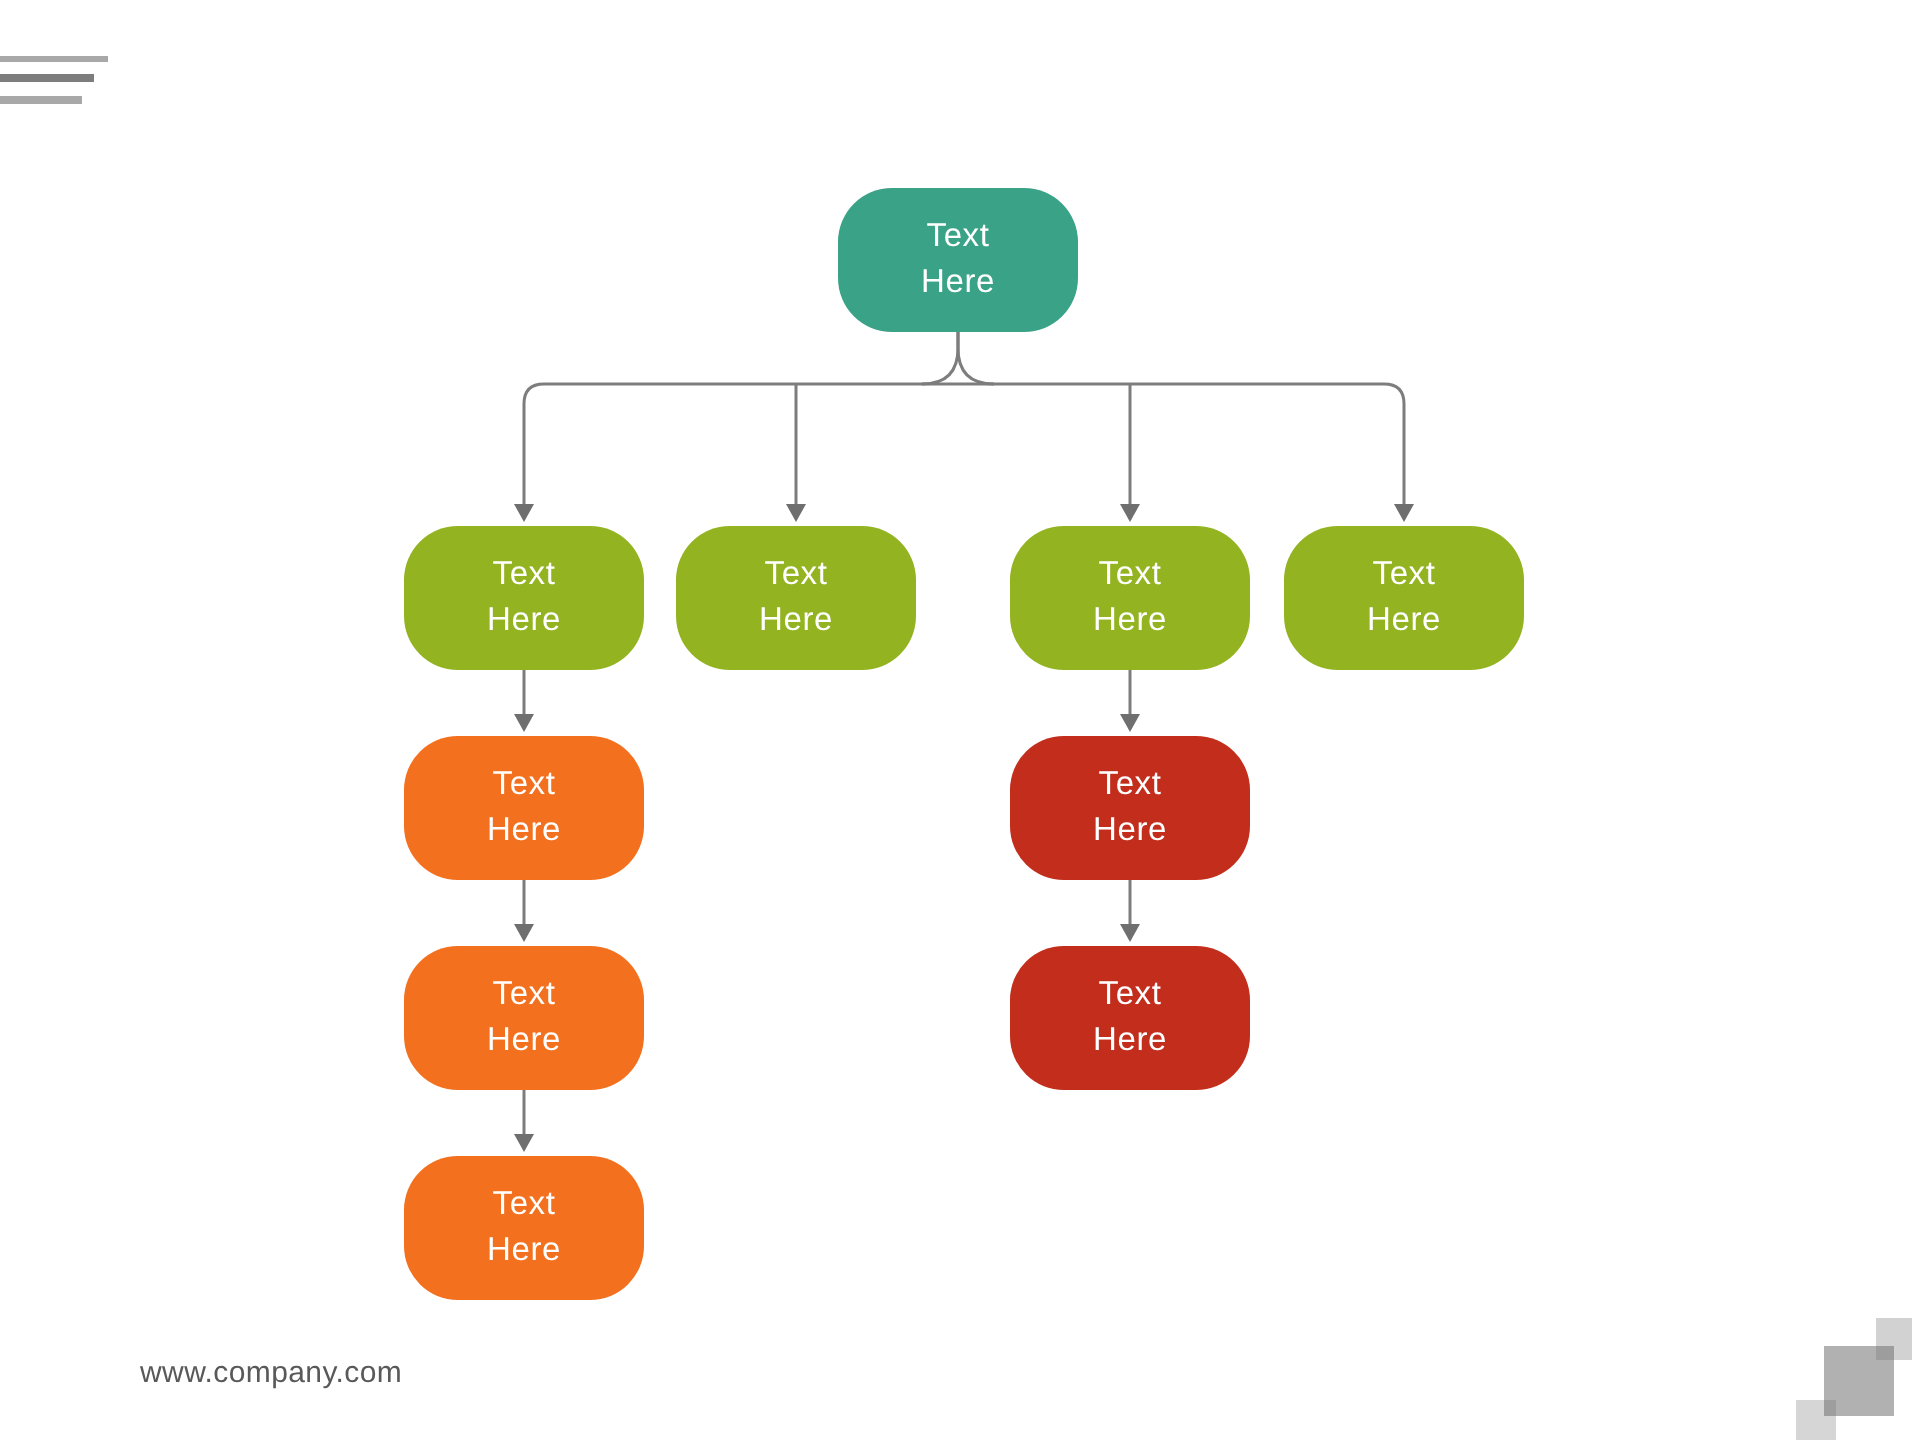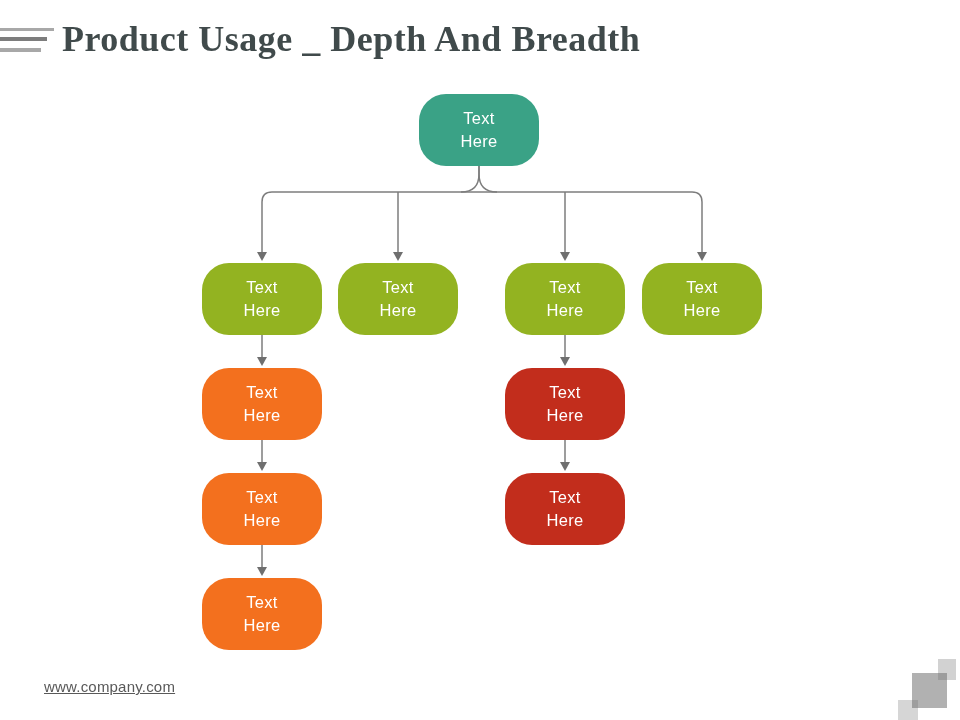--- a/index.html
+++ b/index.html
@@ -42,38 +42,37 @@
   .pos-o2{left:202px;top:473px;}
   .pos-o3{left:202px;top:578px;}
   .pos-r1{left:505px;top:368px;}
   .pos-r2{left:505px;top:473px;}
   
   #connectors{position:absolute;left:0;top:0;width:960px;height:720px;pointer-events:none;}
   #connectors path{stroke:#7d7d7d;stroke-width:1.5;fill:none;}
   #connectors polygon{fill:#6f6f6f;stroke:none;}
   
   .footer-url{
-    position:absolute;left:44px;top:678px;
-    font-size:15px;color:#595959;letter-spacing:0.2px;text-decoration:underline;
+    position:absolute;left:70px;top:678px;
+    font-size:15px;color:#595959;letter-spacing:0.2px;
   }
   
   .sq{position:absolute;}
   .sq-a{left:938px;top:659px;width:18px;height:21px;background:#d2d2d2;}
   .sq-b{left:898px;top:700px;width:20px;height:20px;background:#d6d6d6;}
   .sq-c{left:912px;top:673px;width:35px;height:35px;background:rgba(113,113,113,0.55);}
 </style>
 </head>
 <body>
 
 <div id="slide">
 
   <div class="hbar hbar1"></div>
   <div class="hbar hbar2"></div>
   <div class="hbar hbar3"></div>
-  <div class="title">Product Usage _ Depth And Breadth</div>
 
   <svg id="connectors" viewBox="0 0 960 720" xmlns="http://www.w3.org/2000/svg">
 
     <path d="M479,166 L479,174 Q479,192 461,192"></path>
     <path d="M479,166 L479,174 Q479,192 497,192"></path>
 
     <path d="M262,252 L262,202 Q262,192 272,192 L692,192 Q702,192 702,202 L702,252"></path>
     <path d="M398,192 L398,252"></path>
     <path d="M565,192 L565,252"></path>
 

